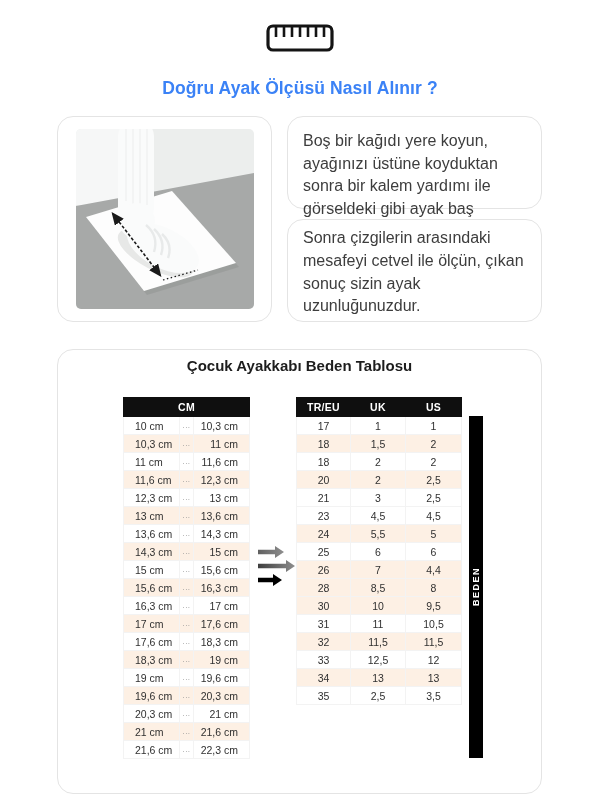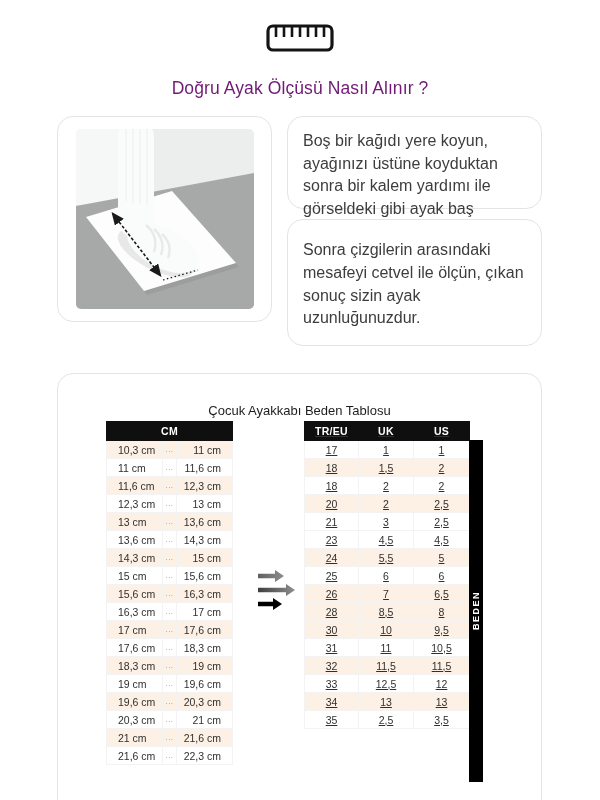--- a/index.html
+++ b/index.html
@@ -8,74 +8,74 @@
     width:600px; height:800px;
     font-family:"Liberation Sans","DejaVu Sans",sans-serif;
     color:#2f2f2f; overflow:hidden;
   }
   .page { position:relative; width:600px; height:800px; background:#fff; }
 
   
   .top { text-align:center; }
   .ruler { margin-top:24px; }
   .page-title {
-    margin-top:22px; font-size:17.5px; font-weight:400; color:#701a75;
+    margin-top:22px; font-size:17.5px; font-weight:700; color:#3b82f6;
     letter-spacing:.1px;
   }
 
   
   .card {
     background:#fff; border:1px solid #e4e4e4; border-radius:16px;
   }
 
   
   .info-row {
     display:flex; margin:17px 58px 0 57px; gap:15px;
   }
   .photo-card { width:215px; height:206px; flex:none; }
   .photo {
     width:178px; height:180px; margin:12px auto 0 auto;
     border-radius:5px; overflow:hidden;
   }
   .info-col { display:flex; flex-direction:column; gap:10px; width:255px; }
   .text-card { padding:13px 15px; font-size:16px; line-height:1.42; color:#3d3d3d; }
   .text-card.step1 { height:93px; }
-  .text-card.step2 { height:127px; display:flex; align-items:center; padding-top:4px; padding-bottom:0; }
+  .text-card.step2 { height:103px; display:flex; align-items:center; padding-top:4px; padding-bottom:0; }
   .text-card p { margin:0; }
 
   
   .table-card {
     position:relative; margin:27px 58px 0 57px; width:485px; height:445px;
   }
   .table-title {
-    margin-top:29px; text-align:center; font-size:13px; font-weight:400; color:#1d1d1d;
+    margin-top:7px; text-align:center; font-size:15px; font-weight:700; color:#1d1d1d;
   }
   .tables { position:absolute; left:0; top:47px; width:485px; height:362px; }
 
   table {
     border-collapse:collapse; table-layout:fixed;
     font-size:10.5px; color:#303030; position:absolute; top:0;
     border:1px solid #f1f1f1;
   }
   thead th {
     background:var(--header-bg,#0f0f0f); color:#fff; font-weight:700;
     font-size:10.5px; height:19px; border:1px solid var(--header-bg,#0f0f0f);
     letter-spacing:.3px;
   }
   td {
     height:18px; background:#fff; border:1px solid #f3f3f3;
   }
   tr.alt td { background:var(--row-alt,#fdf0e4); }
 
-  .cm-table { left:48px; width:126px; }
+  .cm-table { left:65px; width:126px; }
   .cm-table td.cell-from { text-align:left;  padding-left:11px; }
   .cm-table td.cell-sep  { text-align:center; color:#8f8f8f; font-size:8px; letter-spacing:.5px; }
   .cm-table td.cell-to   { text-align:right; padding-right:11px; }
 
-  .size-table { left:246px; width:165px;text-decoration:underline; }
+  .size-table { left:238px; width:165px; }
   .size-table td { text-align:center; }
 
   .arrows { position:absolute; left:200px; top:148px; }
 
   .beden-bar {
     position:absolute; left:411px; top:19px; width:14px; height:342px;
     background:#000; display:flex; align-items:center; justify-content:center;
   }
   .beden-bar span {
     writing-mode:vertical-rl; transform:rotate(180deg);
@@ -167,20 +167,25 @@
             <col style="width:56px">
             <col style="width:14px">
             <col style="width:56px">
           </colgroup>
         <thead>
           <tr>
               <th colspan="3">CM</th>
             </tr>
         </thead>
         <tbody>
+            <tr>
+              <td class="cell-from">10 cm</td>
+              <td class="cell-sep">...</td>
+              <td class="cell-to">10,3 cm</td>
+            </tr>
             <tr class="alt">
               <td class="cell-from">10,3 cm</td>
               <td class="cell-sep">...</td>
               <td class="cell-to">11 cm</td>
             </tr>
             <tr>
               <td class="cell-from">11 cm</td>
               <td class="cell-sep">...</td>
               <td class="cell-to">11,6 cm</td>
             </tr>
@@ -335,21 +340,21 @@
               <td>5</td>
             </tr>
             <tr>
               <td>25</td>
               <td>6</td>
               <td>6</td>
             </tr>
             <tr class="alt">
               <td>26</td>
               <td>7</td>
-              <td>6,5</td>
+              <td>4,4</td>
             </tr>
             <tr class="alt">
               <td>28</td>
               <td>8,5</td>
               <td>8</td>
             </tr>
             <tr class="alt">
               <td>30</td>
               <td>10</td>
               <td>9,5</td>

